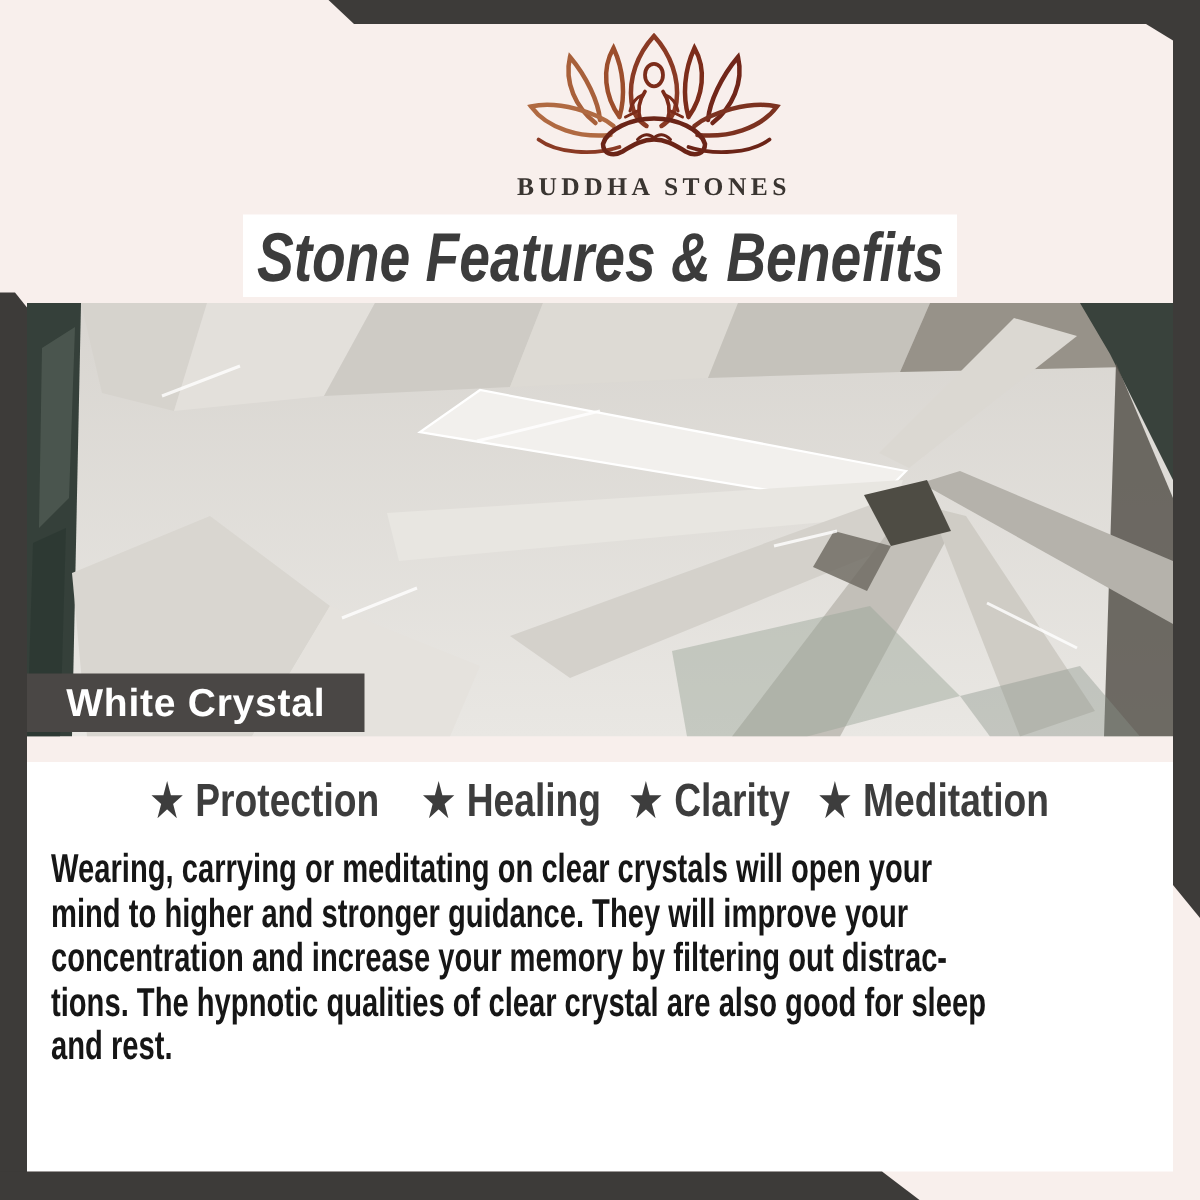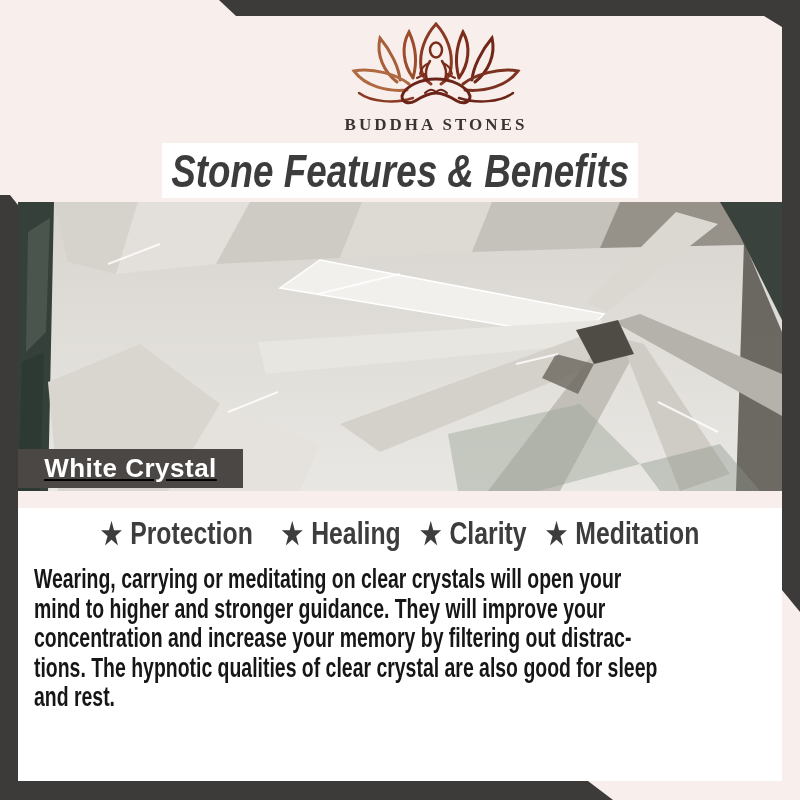--- a/index.html
+++ b/index.html
@@ -25,21 +25,21 @@
     position:absolute;left:162px;top:143px;width:476px;height:55px;
     background:#ffffff;z-index:2;display:flex;align-items:center;justify-content:center;font-style:italic;
   }
   .title-text{
     font-size:46px;font-weight:bold;color:#3c3c3c;white-space:nowrap;
     transform:scaleX(.8);transform-origin:center;
   }
   
   .caption{
     position:absolute;left:18px;top:449px;width:225px;height:39px;
-    background:#4a4745;z-index:6;display:flex;align-items:center;justify-content:center;text-decoration:underline;
+    background:#4a4745;z-index:6;display:flex;align-items:center;justify-content:center;
   }
   .caption-text{color:#ffffff;font-weight:bold;font-size:26px;letter-spacing:.5px;}
   
   .panel{
     position:absolute;left:18px;top:508px;width:764px;height:273px;
     background:#ffffff;z-index:2;
   }
   .benefits-row{
     position:absolute;left:0;top:8px;width:100%;
     display:flex;justify-content:center;align-items:baseline;gap:24px;

